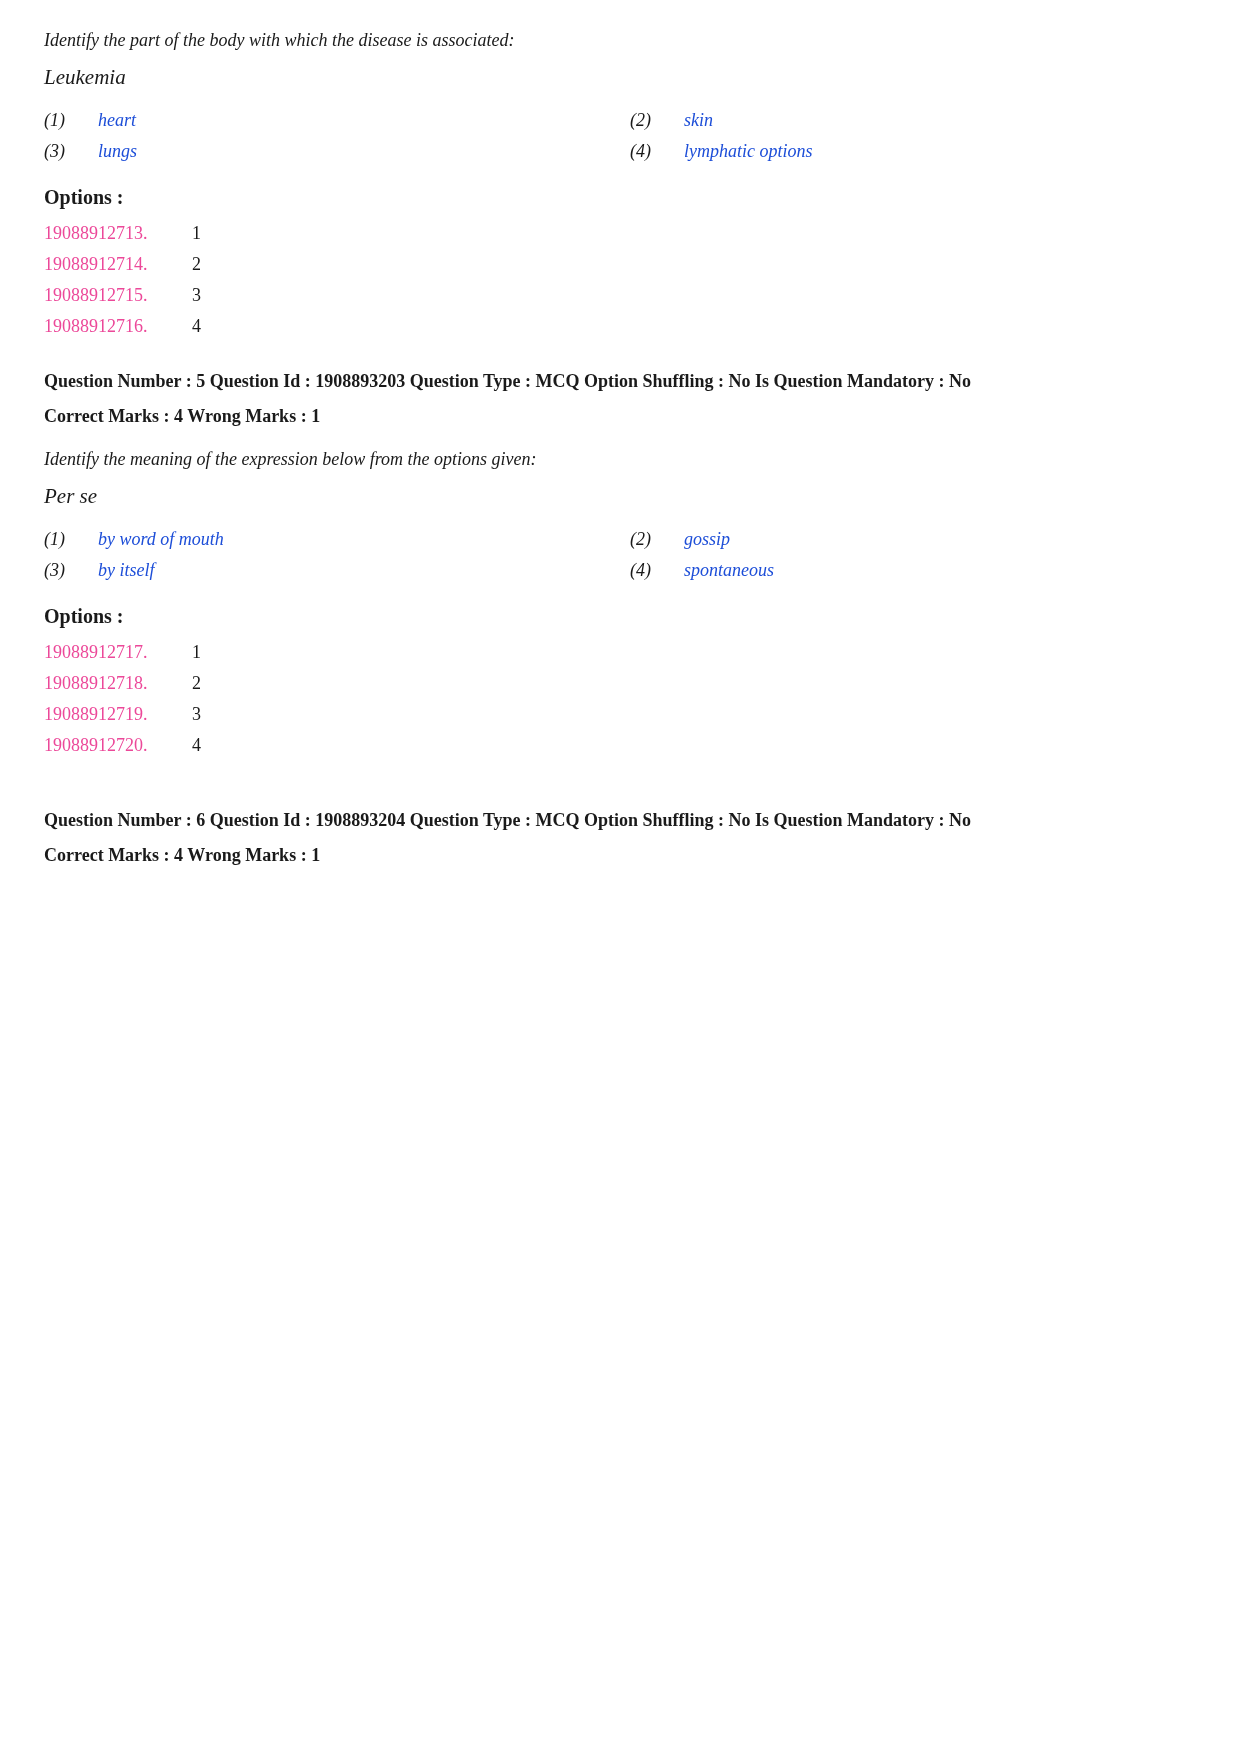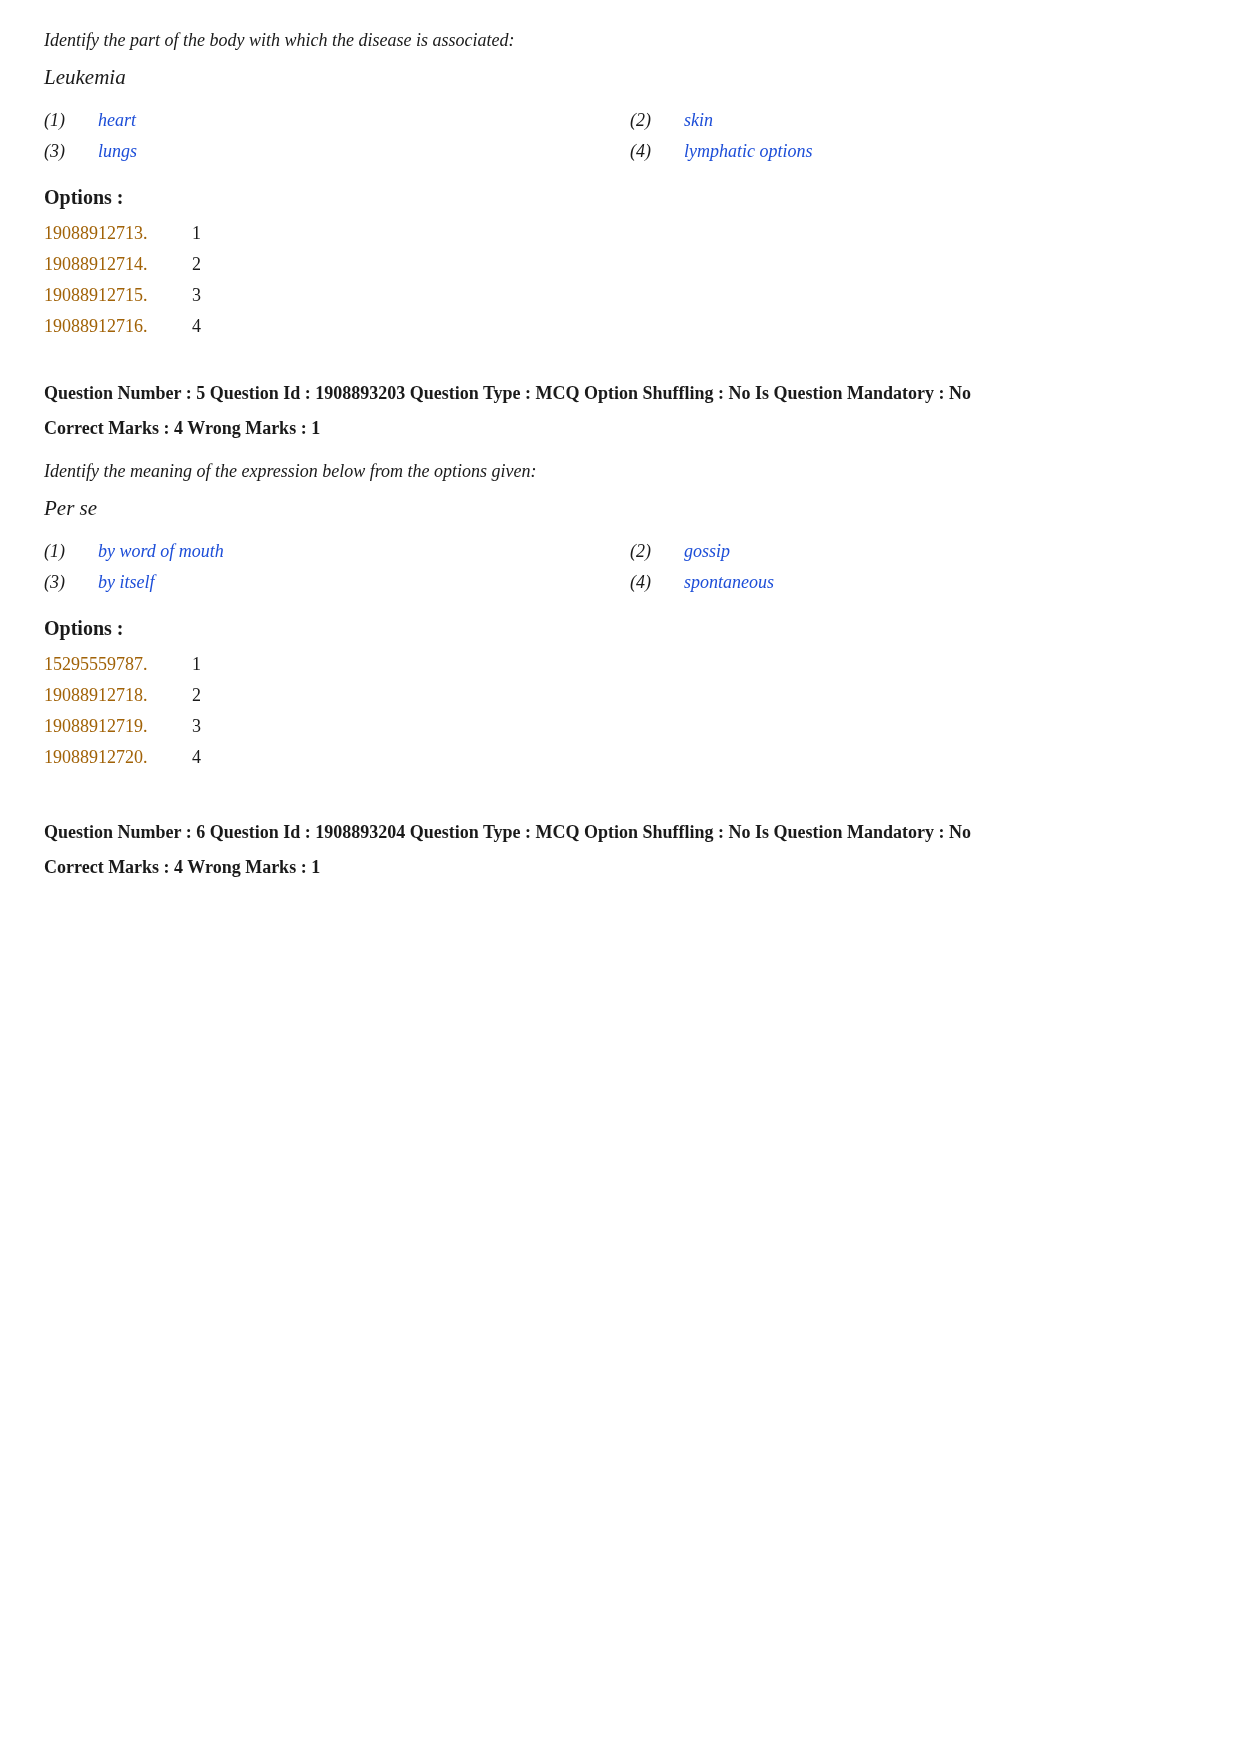--- a/index.html
+++ b/index.html
@@ -66,21 +66,21 @@
     .option-row {
       display: flex;
       align-items: baseline;
       gap: 8px;
       margin-bottom: 10px;
       font-size: 18px;
     }
 
     .option-id {
       min-width: 140px;
-      color: #a16207;
+      color: #ec4899;
     }
 
     .option-val {
       color: #1a1a1a;
     }
 
     .question-meta {
       font-weight: bold;
       font-size: 18px;
       margin-bottom: 10px;
@@ -136,21 +136,21 @@
   <div class="option-row">
     <span class="option-id">19088912715.</span>
     <span class="option-val">3</span>
   </div>
   <div class="option-row">
     <span class="option-id">19088912716.</span>
     <span class="option-val">4</span>
   </div>
 </div>
 
-<div style="margin-top: 42px;">
+<div style="margin-top: 30px;">
   <p class="question-meta">Question Number : 5 Question Id : 1908893203 Question Type : MCQ Option Shuffling : No Is Question Mandatory : No</p>
   <p class="marks-info">Correct Marks : 4 Wrong Marks : 1</p>
 
   <p class="question-instruction">Identify the meaning of the expression below from the options given:</p>
   <p class="question-subject">Per se</p>
 
   <div class="options-grid">
     <div class="option-item">
       <span class="option-number">(1)</span>
       <span class="option-text">by word of mouth</span>
@@ -165,21 +165,21 @@
     </div>
     <div class="option-item">
       <span class="option-number">(4)</span>
       <span class="option-text">spontaneous</span>
     </div>
   </div>
 
   <p class="options-label">Options :</p>
 
   <div class="option-row">
-    <span class="option-id">15295559787.</span>
+    <span class="option-id">19088912717.</span>
     <span class="option-val">1</span>
   </div>
   <div class="option-row">
     <span class="option-id">19088912718.</span>
     <span class="option-val">2</span>
   </div>
   <div class="option-row">
     <span class="option-id">19088912719.</span>
     <span class="option-val">3</span>
   </div>

